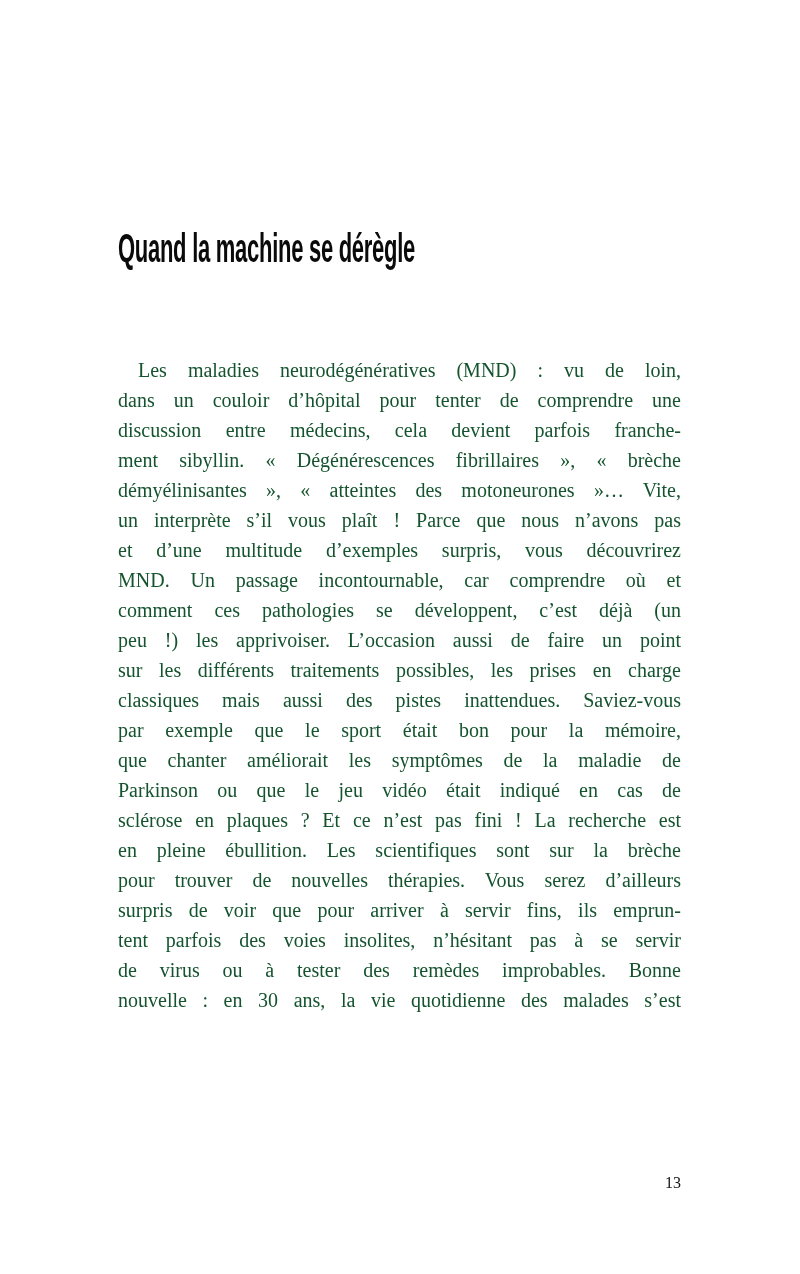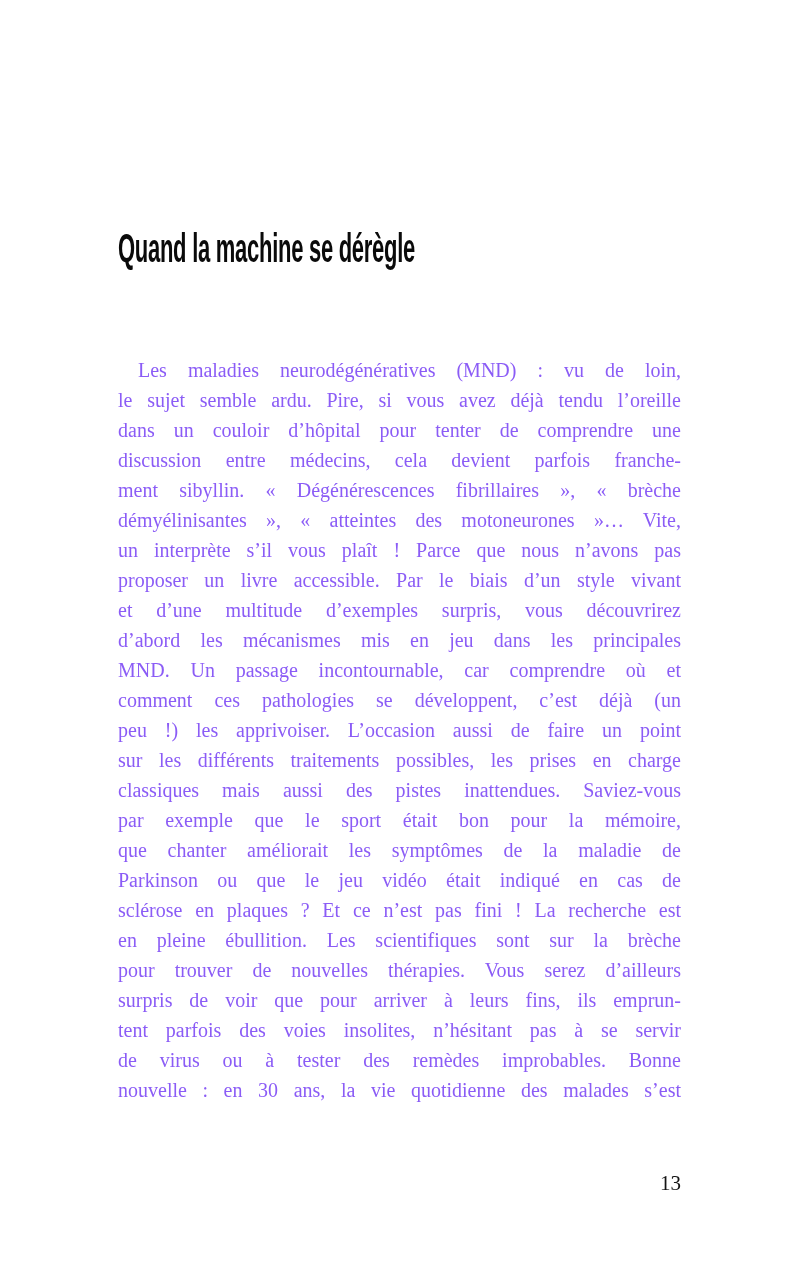--- a/index.html
+++ b/index.html
@@ -27,68 +27,65 @@
     transform-origin: left top;
     color: #0a0a0a;
   }
   .text-block {
     position: absolute;
     left: 118px;
     top: 355px;
     width: 563px;
     font-size: 20px;
     line-height: 30px;
-    color: #8b5cf6;
+    color: #14532d;
   }
   .body-line {
     text-align: justify;
     text-align-last: justify;
     height: 30px;
     overflow: visible;
   }
   .body-line.indent { padding-left: 20px; }
   .page-number {
     position: absolute;
     left: 118px;
     top: 1171px;
     width: 563px;
     text-align: right;
-    font-size: 21px;
+    font-size: 16px;
     line-height: 24px;
     color: #141414;
   }
 </style>
 </head>
 <body>
 
 <div class="page">
   <h1 class="title">Quand la machine se dérègle</h1>
 
   <div class="text-block">
       <div class="body-line indent">Les maladies neurodégénératives (MND) : vu de loin,</div>
-      <div class="body-line">le sujet semble ardu. Pire, si vous avez déjà tendu l’oreille</div>
       <div class="body-line">dans un couloir d’hôpital pour tenter de comprendre une</div>
       <div class="body-line">discussion entre médecins, cela devient parfois franche-</div>
       <div class="body-line">ment sibyllin. « Dégénérescences fibrillaires », « brèche</div>
       <div class="body-line">démyélinisantes », « atteintes des motoneurones »… Vite,</div>
       <div class="body-line">un interprète s’il vous plaît ! Parce que nous n’avons pas</div>
-      <div class="body-line">proposer un livre accessible. Par le biais d’un style vivant</div>
       <div class="body-line">et d’une multitude d’exemples surpris, vous découvrirez</div>
-      <div class="body-line">d’abord les mécanismes mis en jeu dans les principales</div>
       <div class="body-line">MND. Un passage incontournable, car comprendre où et</div>
       <div class="body-line">comment ces pathologies se développent, c’est déjà (un</div>
       <div class="body-line">peu !) les apprivoiser. L’occasion aussi de faire un point</div>
       <div class="body-line">sur les différents traitements possibles, les prises en charge</div>
       <div class="body-line">classiques mais aussi des pistes inattendues. Saviez-vous</div>
       <div class="body-line">par exemple que le sport était bon pour la mémoire,</div>
       <div class="body-line">que chanter améliorait les symptômes de la maladie de</div>
       <div class="body-line">Parkinson ou que le jeu vidéo était indiqué en cas de</div>
       <div class="body-line">sclérose en plaques ? Et ce n’est pas fini ! La recherche est</div>
       <div class="body-line">en pleine ébullition. Les scientifiques sont sur la brèche</div>
       <div class="body-line">pour trouver de nouvelles thérapies. Vous serez d’ailleurs</div>
-      <div class="body-line">surpris de voir que pour arriver à leurs fins, ils emprun-</div>
+      <div class="body-line">surpris de voir que pour arriver à servir fins, ils emprun-</div>
       <div class="body-line">tent parfois des voies insolites, n’hésitant pas à se servir</div>
       <div class="body-line">de virus ou à tester des remèdes improbables. Bonne</div>
       <div class="body-line">nouvelle : en 30 ans, la vie quotidienne des malades s’est</div>
     </div>
 
   <div class="page-number">13</div>
 </div>
 
 </body></html>

